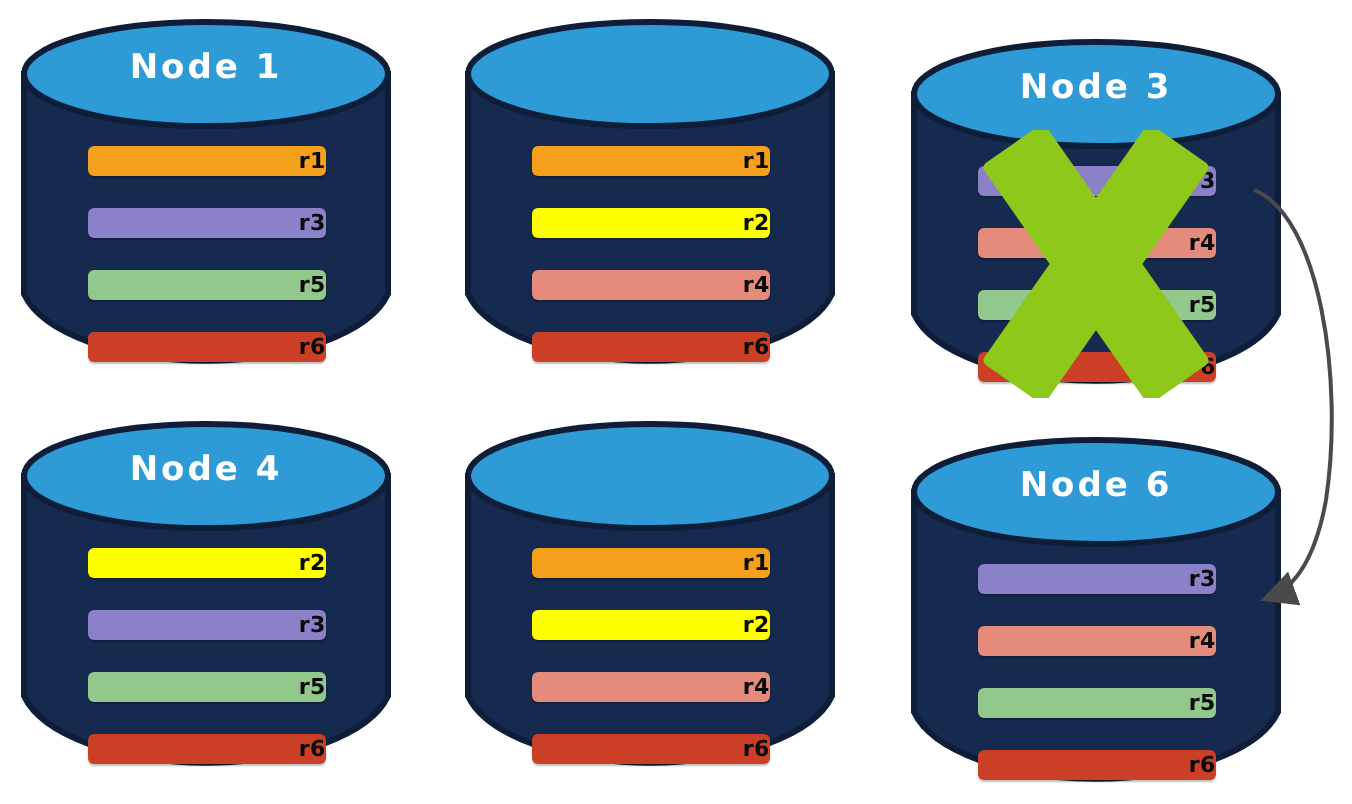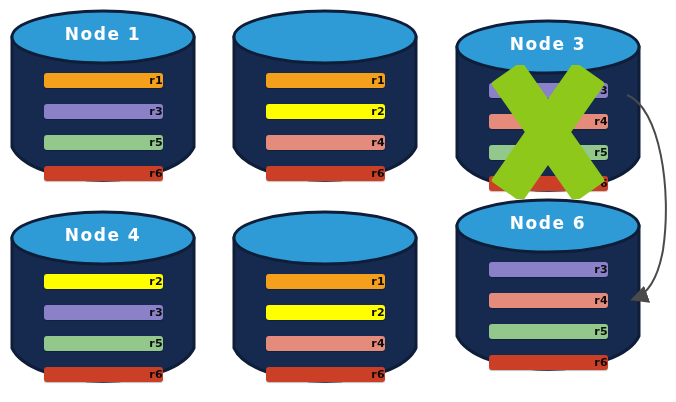--- a/index.html
+++ b/index.html
@@ -152,21 +152,21 @@
       <ellipse cx="93" cy="30" rx="91" ry="26" fill="#2E9AD6" stroke="#0E1D38" stroke-width="3"></ellipse>
     </svg>
     <div class="records">
       <div class="record" style="background: rgb(245, 160, 28);">r1</div>
       <div class="record" style="background: rgb(255, 255, 0);">r2</div>
       <div class="record" style="background: rgb(229, 139, 123);">r4</div>
       <div class="record" style="background: rgb(203, 63, 39);">r6</div>
     </div>
   </div>
 
-  <div class="node" style="left:455px; top:196px;">
+  <div class="node" style="left:455px; top:216px;">
     <svg class="node-svg" viewBox="0 0 186 178">
       <path d="M2,30 L2,140 A93,42 0 0 0 184,140 L184,30 Z" fill="#162A4F" stroke="#0E1D38" stroke-width="3"></path>
       <ellipse cx="93" cy="30" rx="91" ry="26" fill="#2E9AD6" stroke="#0E1D38" stroke-width="3"></ellipse>
     </svg>
     <div class="node-label">Node 6</div>
     <div class="records">
       <div class="record" style="background: rgb(139, 129, 201);">r3</div>
       <div class="record" style="background: rgb(229, 139, 123);">r4</div>
       <div class="record" style="background: rgb(146, 200, 140);">r5</div>
       <div class="record" style="background: rgb(203, 63, 39);">r6</div>

